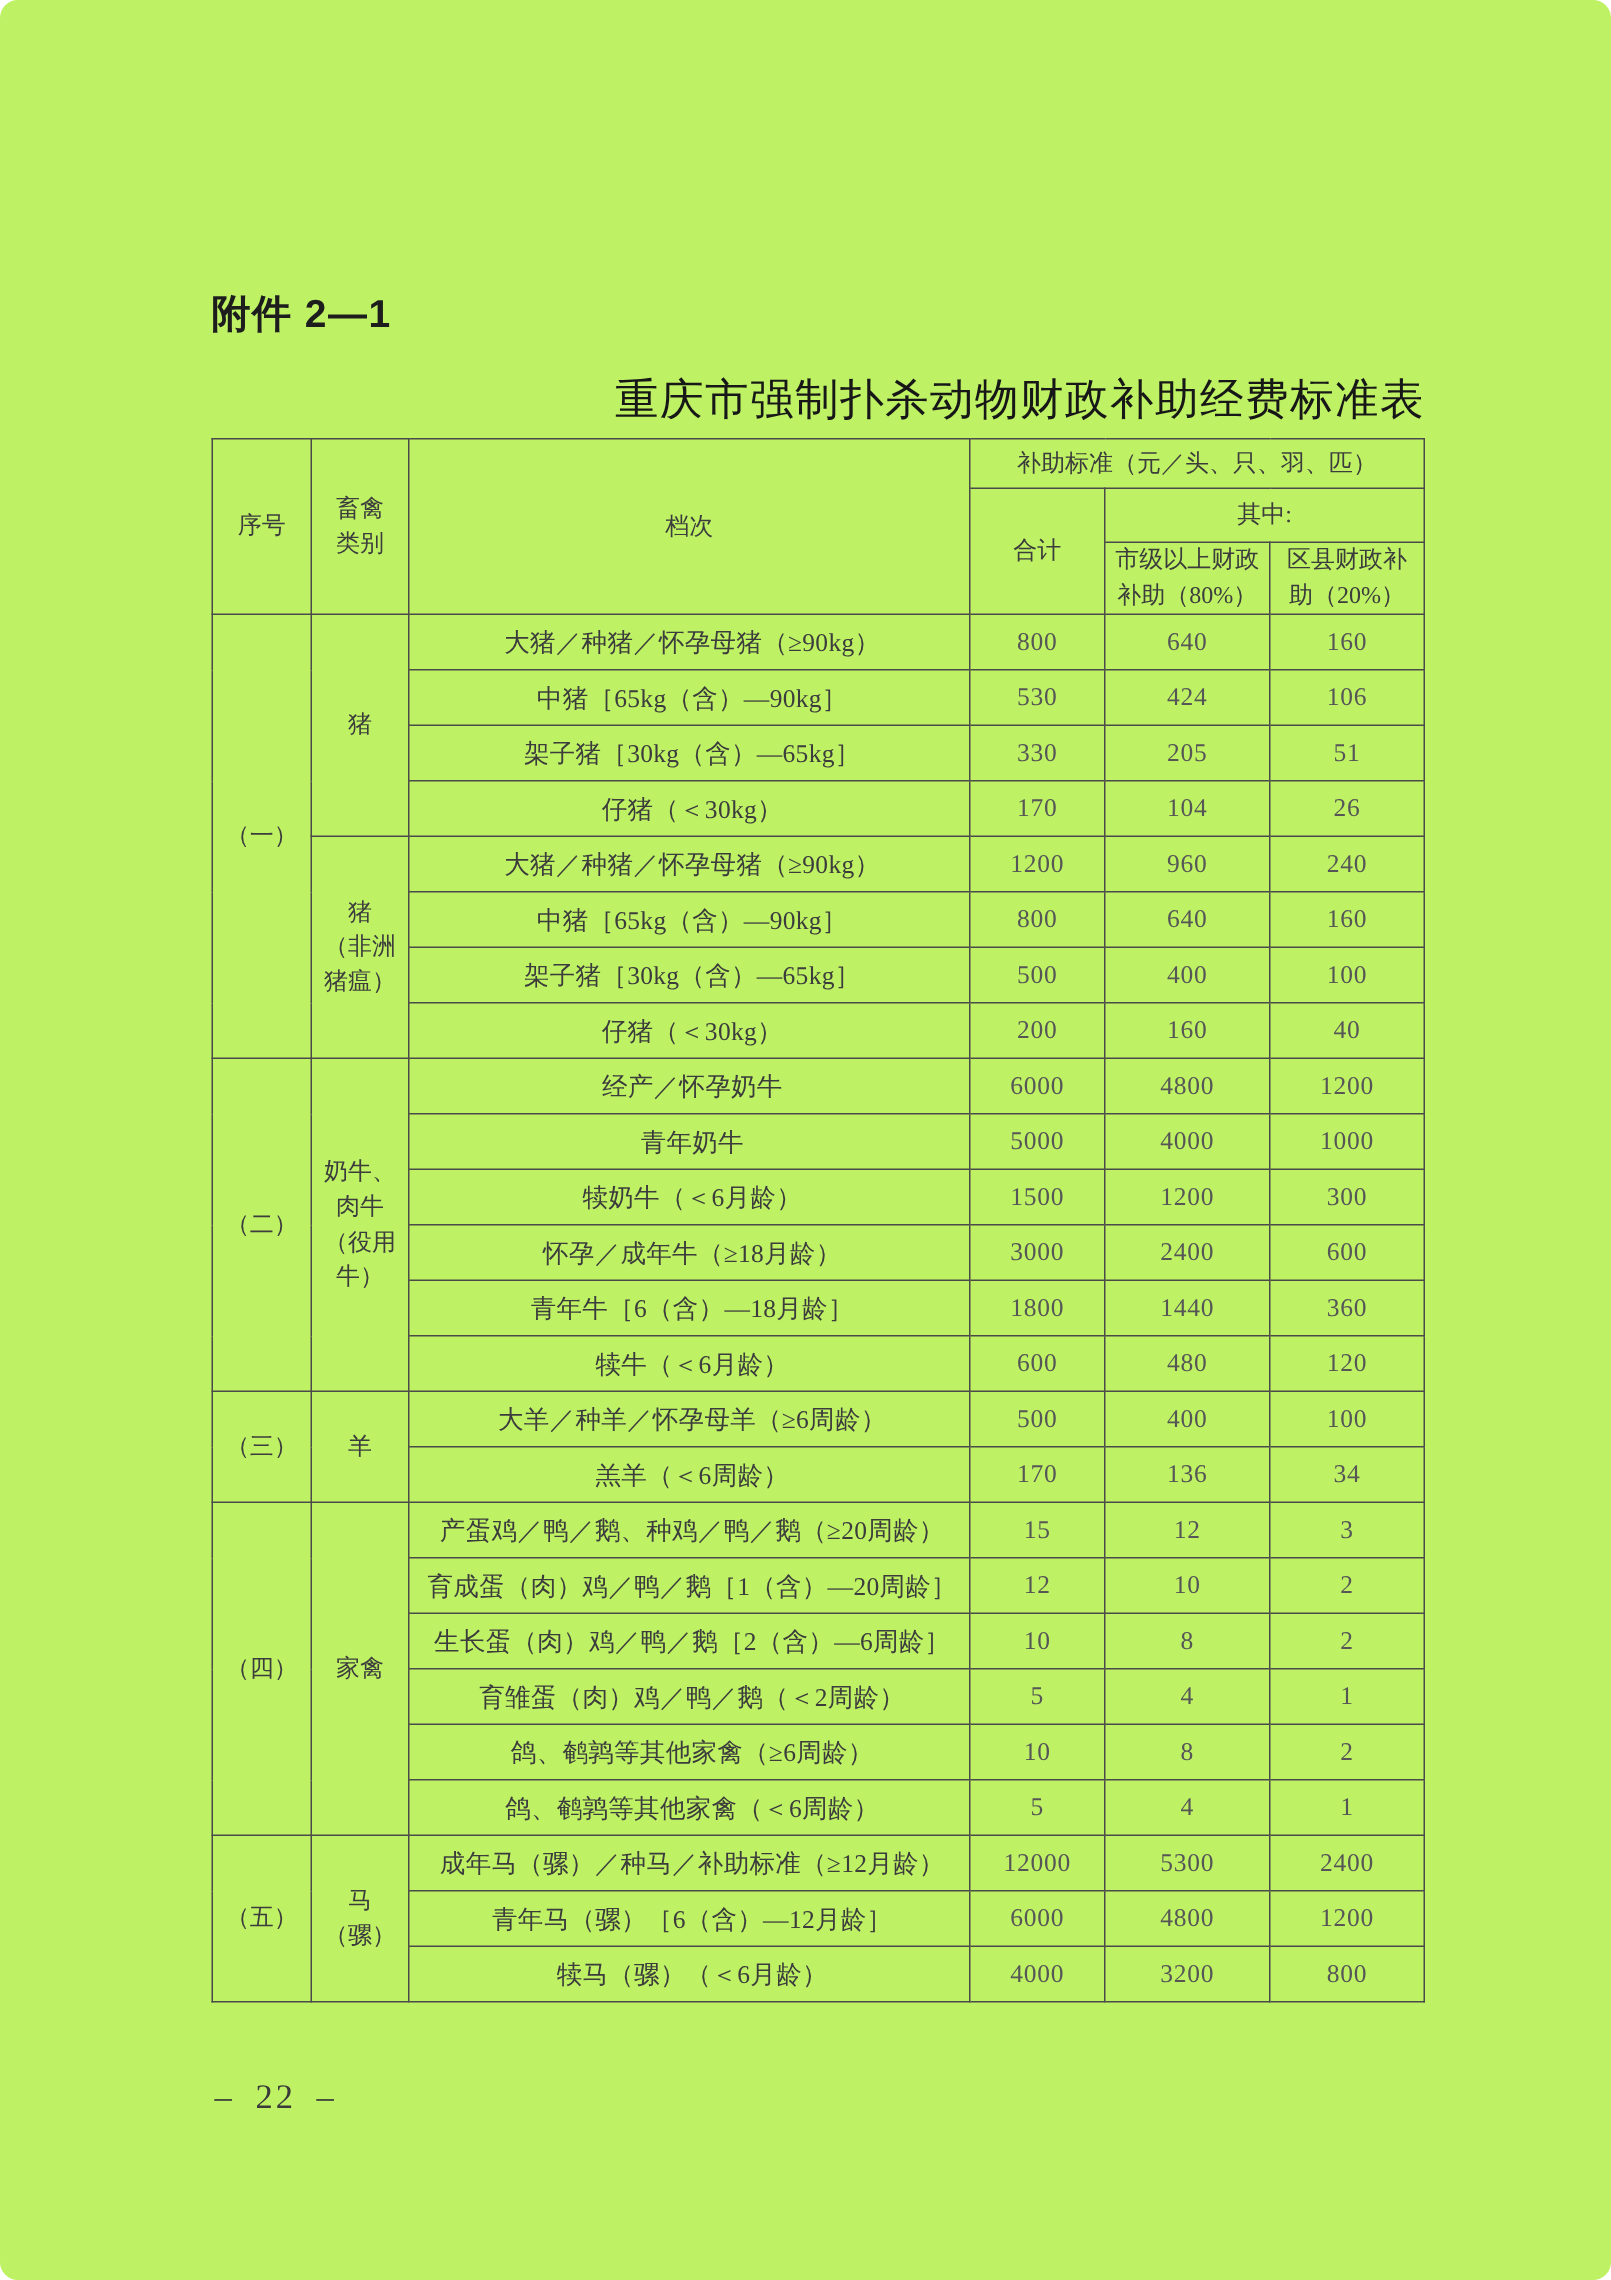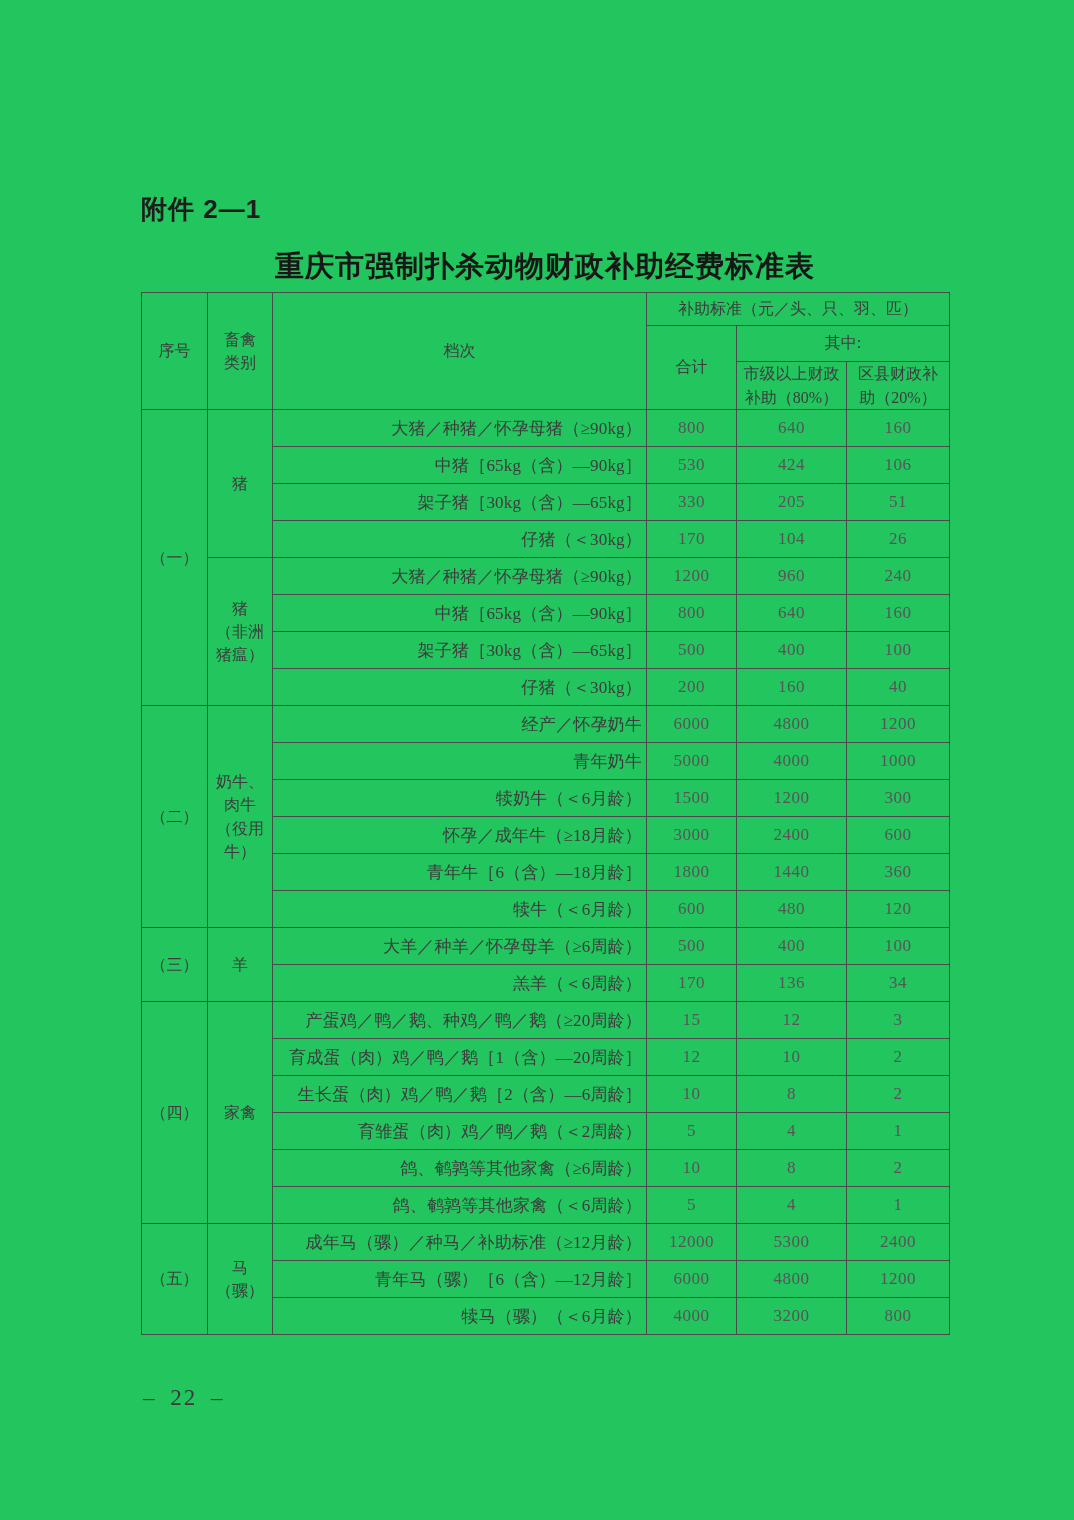--- a/index.html
+++ b/index.html
@@ -4,33 +4,33 @@
 <style>
   * { margin: 0; padding: 0; box-sizing: border-box; }
   html, body { background: #ffffff; }
   body {
     width: 1074px; height: 1520px;
     font-family: "Liberation Serif", "DejaVu Serif", serif;
     color: #3a3a3a;
     position: relative;
     overflow: hidden;
   }
-  .sheet { position: absolute; inset: 0; background: #22c55e; }
+  .sheet { position: absolute; inset: 0; background: #bef264; border-radius: 12px; }
 
   .attachment {
     position: absolute; left: 141px; top: 192px;
     font-family: "Liberation Sans", "DejaVu Sans", sans-serif;
     font-weight: 700; font-size: 26px; color: #1d1d1d;
     letter-spacing: 1px;
   }
   .title {
     position: absolute; left: 140px; top: 247px; width: 810px;
-    text-align: center;
+    text-align: right;
     font-family: "Liberation Serif", "DejaVu Serif", serif;
-    font-weight: 700; font-size: 29px; color: #171717;
+    font-weight: 400; font-size: 29px; color: #171717;
     letter-spacing: 1px;
   }
 
   table.subsidy-table {
     position: absolute; left: 141px; top: 292px;
     width: 808px;
     border-collapse: collapse;
     table-layout: fixed;
     font-family: "Liberation Serif", "DejaVu Serif", serif;
   }
@@ -45,21 +45,21 @@
     overflow: hidden;
   }
   tr.h1 { height: 33px; }
   tr.h2 { height: 36px; }
   tr.h3 { height: 48px; }
   .subsidy-table tbody tr { height: 37px; }
 
   .pre { white-space: pre-line; line-height: 1.45; }
 
   td.grade-cell {
-    text-align: right;
+    text-align: center;
     padding: 0 4px 0 8px;
     font-size: 17px;
     letter-spacing: 0.2px;
     white-space: nowrap;
   }
   td.num-cell { font-size: 17px; color: #565656; letter-spacing: 0.5px; }
   td.serial-cell, td.category-cell { font-size: 16px; }
 
   .pagenum {
     position: absolute; left: 143px; top: 1365px;

